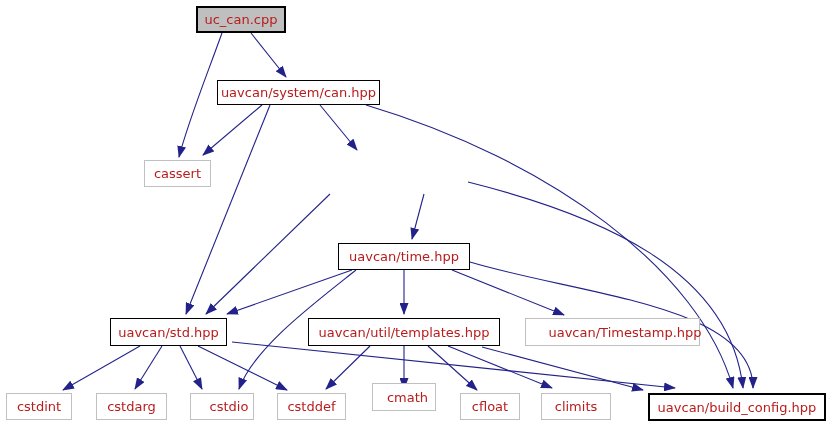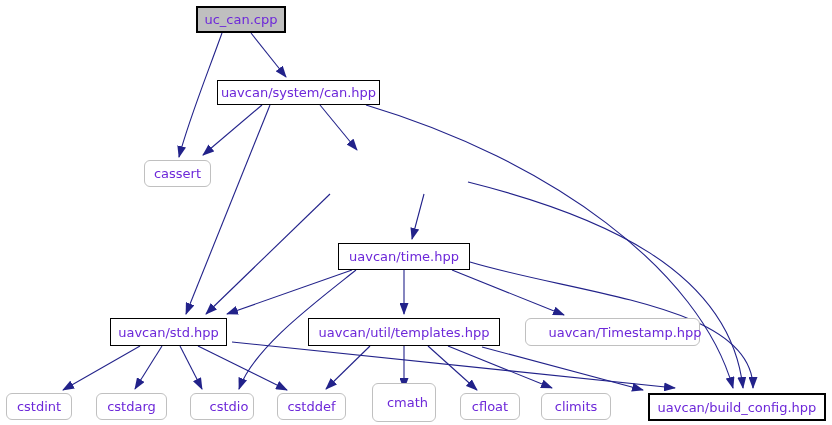--- a/index.html
+++ b/index.html
@@ -9,33 +9,33 @@
     background:#ffffff;
     font-family:"DejaVu Sans",sans-serif;
     overflow:hidden;
   }
   #edges{position:absolute;left:0;top:0;width:832px;height:425px;}
   .node{
     position:absolute;
     box-sizing:border-box;
     background:#ffffff;
     border:1px solid #000000;
-    color:#6d28d9;
+    color:#b91c1c;
     font-size:13px;
     display:flex;
     flex-direction:column;
     align-items:center;
     justify-content:center;
     text-align:center;
     line-height:17px;
     white-space:nowrap;
     z-index:2;
   }
   .node.root{background:#bfbfbf;border-width:2px;}
-  .node.ext{border-color:#c0c0c0;border-radius:6px;}
+  .node.ext{border-color:#c0c0c0;}
   .node.main-doc{border-width:2px;}
   .edge{fill:none;stroke:#22228a;stroke-width:1.1px;}
 </style>
 </head>
 <body>
 
 <div id="canvas">
 
   <svg id="edges" width="832" height="425" viewBox="0 0 832 425">
     <defs>
@@ -107,21 +107,21 @@
   </div>
 
   <div class="node ext" style="left:190px;top:393px;width:64px;height:27px;padding-left:14px;">
     <span>cstdio</span>
   </div>
 
   <div class="node ext" style="left:277px;top:393px;width:69px;height:27px;">
     <span>cstddef</span>
   </div>
 
-  <div class="node ext" style="left:372px;top:383px;width:64px;height:39px;padding-left:7px;">
+  <div class="node ext" style="left:372px;top:383px;width:64px;height:28px;padding-left:7px;">
     <span>cmath</span>
   </div>
 
   <div class="node ext" style="left:460px;top:393px;width:60px;height:27px;">
     <span>cfloat</span>
   </div>
 
   <div class="node ext" style="left:541px;top:393px;width:70px;height:27px;">
     <span>climits</span>
   </div>

